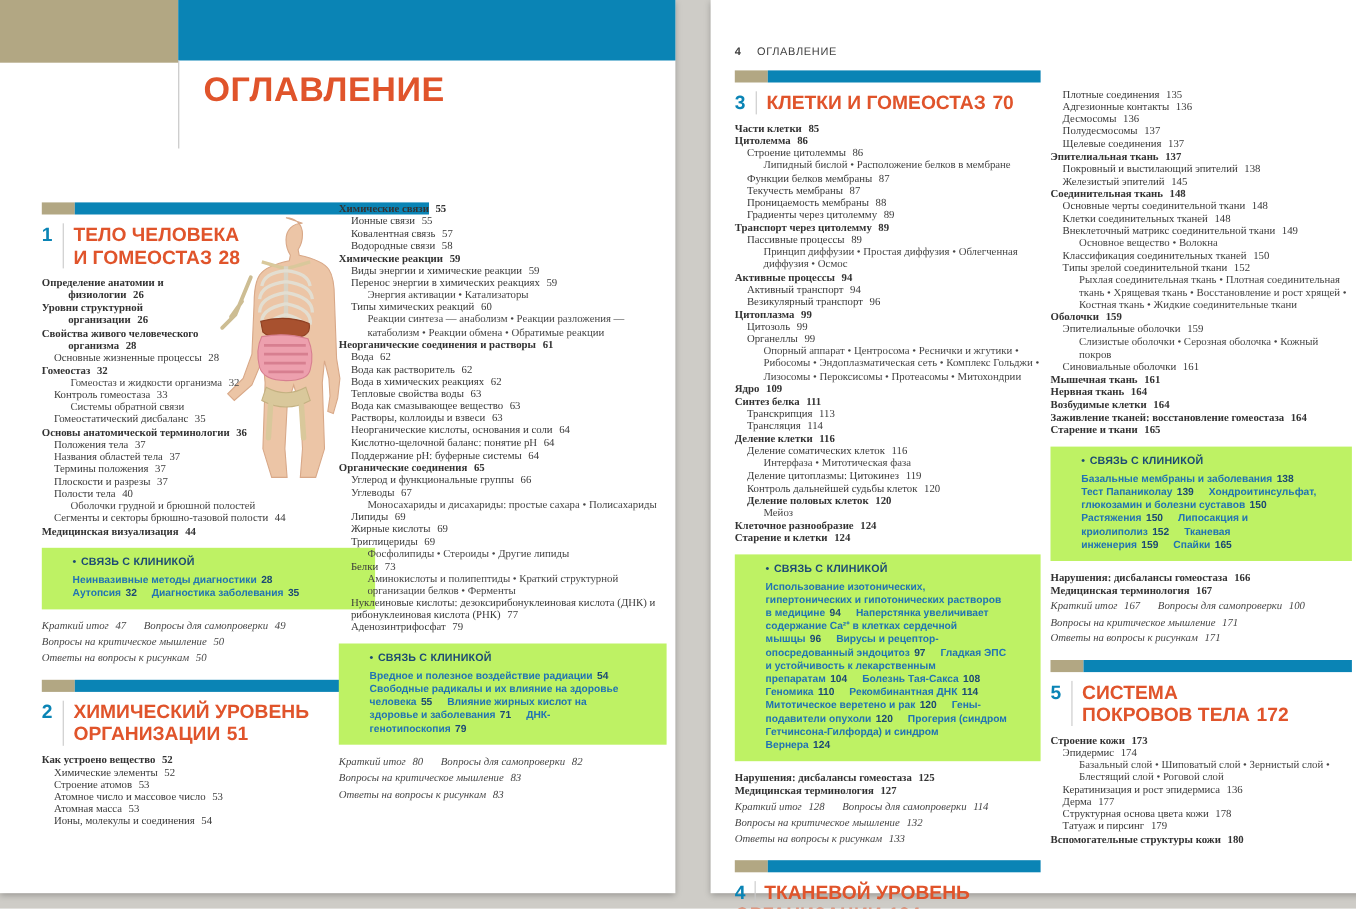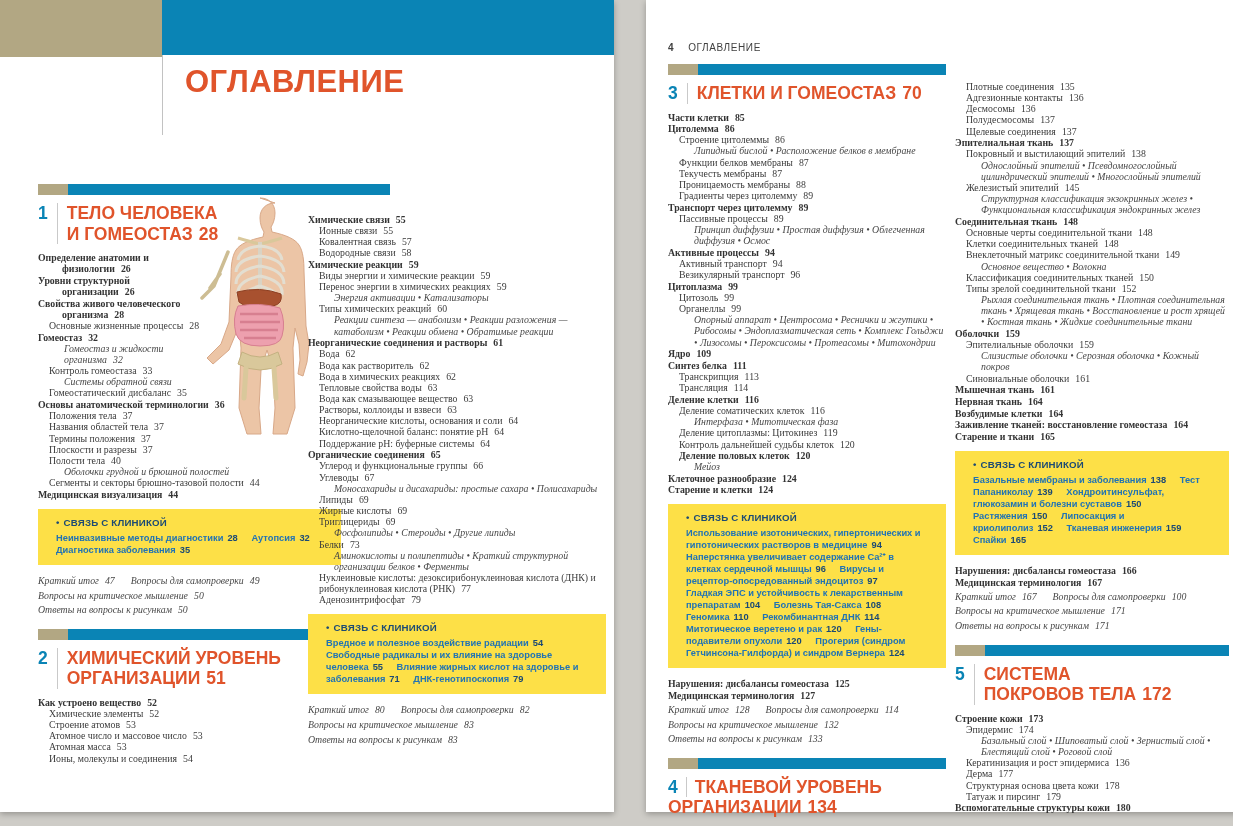--- a/index.html
+++ b/index.html
@@ -20,21 +20,21 @@
       font-size:31px;letter-spacing:.5px;color:#e0542b}
 
   
   .runhead{position:absolute;left:22px;top:42px;font-family:"Liberation Sans",sans-serif;
       font-size:10px;color:#3f3f3f;letter-spacing:.6px}
   .runhead .rh-num{font-weight:bold;margin-right:14px}
 
   
   .col{position:absolute;font-size:9.8px;line-height:11.15px}
   #col-la{left:38px;top:184px;width:303px}
-  #col-lb{left:308px;top:213px;width:298px}
+  #col-lb{left:308px;top:184px;width:298px}
   #col-ra{left:22px;top:64px;width:278px}
   #col-rb{left:309px;top:81px;width:274px}
 
   
   .chblock{margin:0 0 6px}
   .chblock.later{margin-top:13px}
   .chbar{height:11px;display:flex;margin-bottom:8px}
   .chbar .seg-tan{width:30px;background:#b2a783}
   .chbar .seg-blue{flex:1;background:#0a84b5}
   #col-la .chbar{width:352px}
@@ -45,28 +45,28 @@
   .chhead.hang .chnum{flex:0 0 auto;padding-right:9px;margin-right:9px;
       border-right:1px solid #c9c9c9}
   .chhead.flow .chnum{display:inline-block;padding-right:8px;margin-right:8px;
       border-right:1px solid #c9c9c9}
   .chpage{margin-left:9px}
 
   
   .e{margin:0}
   .e1{font-weight:bold;color:#333;padding-left:24px;text-indent:-24px;margin-top:.5px}
   .e2{margin-left:11px}
-  .e3{margin-left:26px;font-style:italic;color:#474747}
+  .e3{margin-left:26px;color:#474747}
   .e2.b{font-weight:bold;color:#333}
   .nw{max-width:160px}
   .pg{margin-left:6px;white-space:nowrap}
   .pg.sp60{margin-left:60px}
 
   
-  .clinic{background:#fde047;padding:8px 18px 9px;margin:9px 0 10px;
+  .clinic{background:#bef264;padding:8px 28px 9px;margin:9px 0 10px;
       font-family:"Liberation Sans",sans-serif;font-size:9.3px;line-height:12px;
       font-weight:bold;color:#2173b4}
   .clinic-title{color:#1c4a74;font-size:9.7px;margin-bottom:3px;letter-spacing:.2px}
   .clinic-title .bullet{margin-right:4px}
   .ci{margin-right:11px}
   .cp{color:#1c4a74;margin-left:4px}
 
   
   .endm{margin:3px 0 0;font-style:italic;color:#474747;line-height:11.6px}
   .endm .em-item{margin-right:16px}
@@ -281,23 +281,21 @@
       <div class="e e1">Типы тканей и их происхождение<span class="pg sp60">135</span></div>
     </div>
   <div class="col" id="col-rb">
       <div class="e e2">Плотные соединения<span class="pg">135</span></div>
       <div class="e e2">Адгезионные контакты<span class="pg">136</span></div>
       <div class="e e2">Десмосомы<span class="pg">136</span></div>
       <div class="e e2">Полудесмосомы<span class="pg">137</span></div>
       <div class="e e2">Щелевые соединения<span class="pg">137</span></div>
       <div class="e e1">Эпителиальная ткань<span class="pg">137</span></div>
       <div class="e e2">Покровный и выстилающий эпителий<span class="pg">138</span></div>
-      <div class="e e3">Однослойный эпителий • Псевдомногослойный цилиндрический эпителий • Многослойный эпителий</div>
       <div class="e e2">Железистый эпителий<span class="pg">145</span></div>
-      <div class="e e3">Структурная классификация экзокринных желез • Функциональная классификация эндокринных желез</div>
       <div class="e e1">Соединительная ткань<span class="pg">148</span></div>
       <div class="e e2">Основные черты соединительной ткани<span class="pg">148</span></div>
       <div class="e e2">Клетки соединительных тканей<span class="pg">148</span></div>
       <div class="e e2">Внеклеточный матрикс соединительной ткани<span class="pg">149</span></div>
       <div class="e e3">Основное вещество • Волокна</div>
       <div class="e e2">Классификация соединительных тканей<span class="pg">150</span></div>
       <div class="e e2">Типы зрелой соединительной ткани<span class="pg">152</span></div>
       <div class="e e3">Рыхлая соединительная ткань • Плотная соединительная ткань • Хрящевая ткань • Восстановление и рост хрящей • Костная ткань • Жидкие соединительные ткани</div>
       <div class="e e1">Оболочки<span class="pg">159</span></div>
       <div class="e e2">Эпителиальные оболочки<span class="pg">159</span></div>

